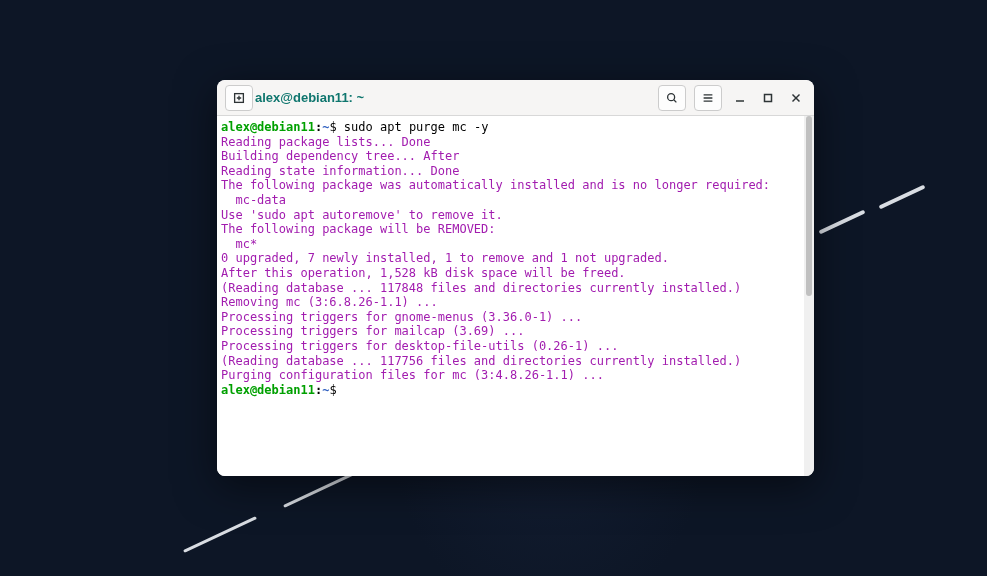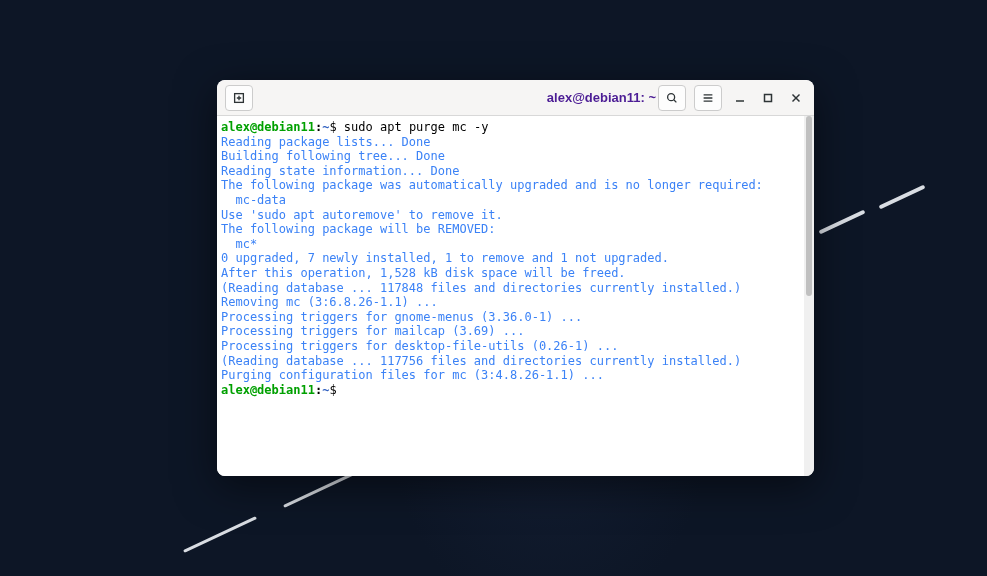--- a/index.html
+++ b/index.html
@@ -101,24 +101,24 @@
     
     .titlebar-btn svg {
       width: 14px;
       height: 14px;
       stroke: #2e3436;
       fill: #2e3436;
     }
     
     .titlebar-title {
       flex: 1;
-      text-align: right;
+      text-align: left;
       font-size: 13px;
       font-weight: bold;
-      color: #4c1d95;
+      color: #0f766e;
     }
     
     .titlebar-right {
       display: flex;
       align-items: center;
       gap: 4px;
     }
     
     .win-ctrl {
       width: 24px;
@@ -160,21 +160,21 @@
       width: 6px;
       height: 50%;
       background: #c0c0c0;
       border-radius: 3px;
     }
     
     .prompt-user { color: #00a000; font-weight: bold; margin-top: 41px; }
     .prompt-colon { color: #000000; font-weight: bold; }
     .prompt-path { color: #3060c0; font-weight: bold; }
     .prompt-dollar { color: #000000; }
-    .output-line { color: #3b82f6; }
+    .output-line { color: #a21caf; }
   </style>
 </head>
 <body>
 
 <div class="bg-dash-1"></div>
 <div class="bg-dash-2"></div>
 <div class="bg-dash-3"></div>
 <div class="bg-dash-4"></div>
 <div class="bg-curve"></div>
 
@@ -216,23 +216,23 @@
         <svg width="10" height="10" viewBox="0 0 10 10">
           <line x1="1.5" y1="1.5" x2="8.5" y2="8.5" stroke="#2e3436" stroke-width="1.5"></line>
           <line x1="8.5" y1="1.5" x2="1.5" y2="8.5" stroke="#2e3436" stroke-width="1.5"></line>
         </svg>
       </div>
     </div>
   </div>
 
   <div class="terminal-body"><span class="prompt-user">alex@debian11</span><span class="prompt-colon">:</span><span class="prompt-path">~</span><span class="prompt-dollar">$</span><span> </span><span>sudo apt purge mc -y</span>
 <span class="output-line">Reading package lists... Done</span>
-<span class="output-line">Building following tree... Done</span>
+<span class="output-line">Building dependency tree... After</span>
 <span class="output-line">Reading state information... Done</span>
-<span class="output-line">The following package was automatically upgraded and is no longer required:</span>
+<span class="output-line">The following package was automatically installed and is no longer required:</span>
 <span class="output-line">  mc-data</span>
 <span class="output-line">Use 'sudo apt autoremove' to remove it.</span>
 <span class="output-line">The following package will be REMOVED:</span>
 <span class="output-line">  mc*</span>
 <span class="output-line">0 upgraded, 7 newly installed, 1 to remove and 1 not upgraded.</span>
 <span class="output-line">After this operation, 1,528 kB disk space will be freed.</span>
 <span class="output-line">(Reading database ... 117848 files and directories currently installed.)</span>
 <span class="output-line">Removing mc (3:6.8.26-1.1) ...</span>
 <span class="output-line">Processing triggers for gnome-menus (3.36.0-1) ...</span>
 <span class="output-line">Processing triggers for mailcap (3.69) ...</span>

